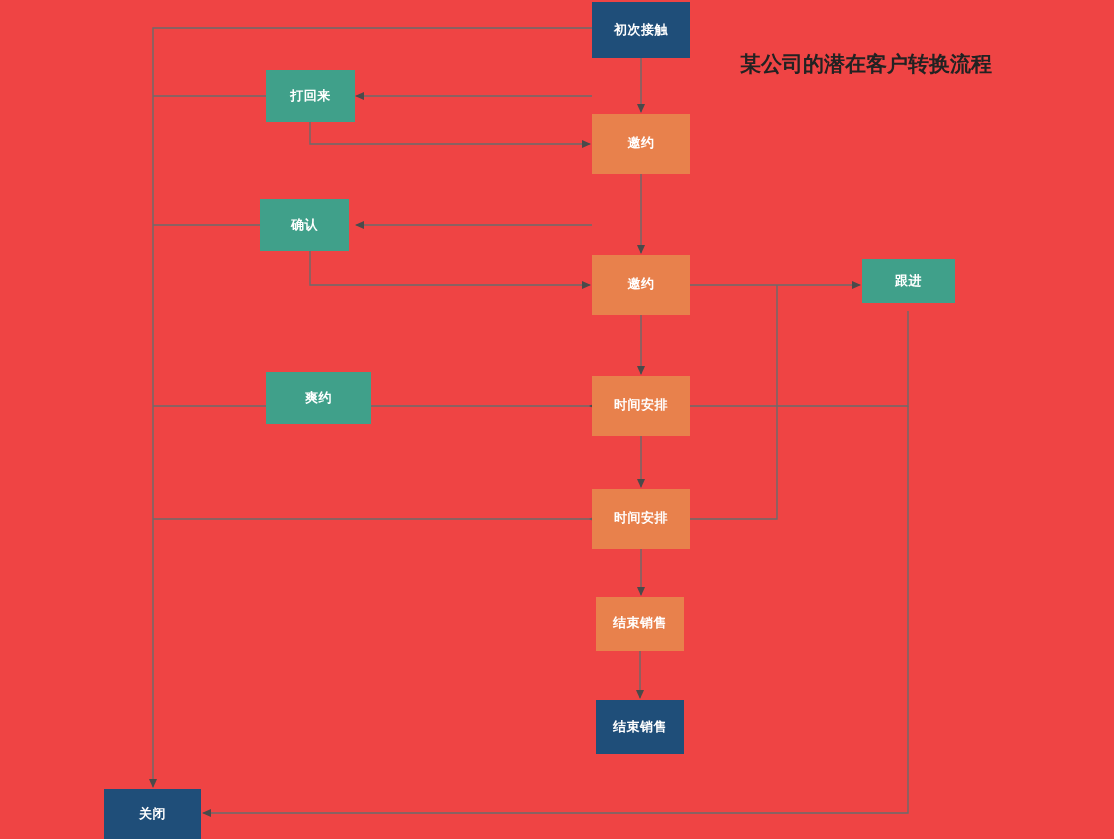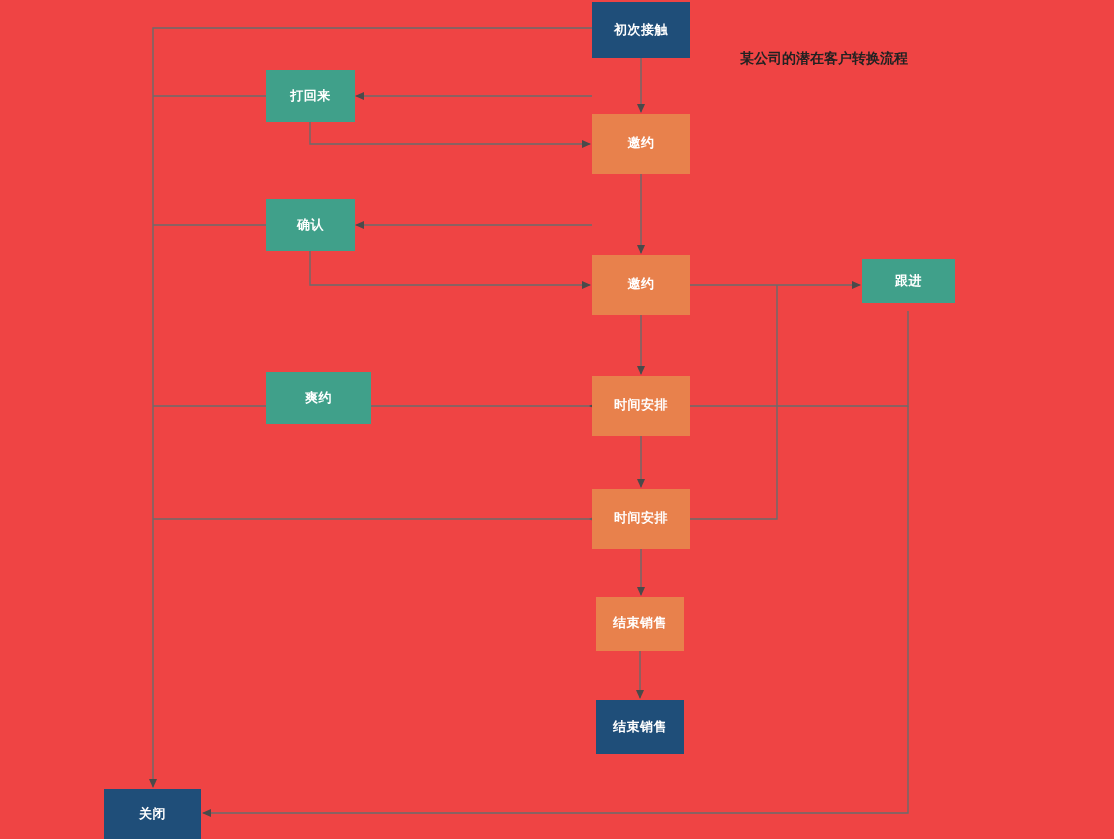--- a/index.html
+++ b/index.html
@@ -41,21 +41,21 @@
   }
   .node.blue   { background: #1f4e79; }
   .node.orange { background: #e8814c; font-family: Liberation Mono, monospace; }
   .node.teal   { background: #40a08a; }
 
   #panel {
     position: absolute;
     z-index: 6;
   }
   #panel-title {
-    font-size: 14px;
+    font-size: 21px;
     font-weight: bold;
     color: #222222;
     text-align: right;
     white-space: nowrap;
   }
   #panel-desc {
     margin-top: 36px;
     font-size: 12px;
     color: #3a3a3a;
     line-height: 2.0;
@@ -101,21 +101,21 @@
   <div id="nodes">
       <div class="node blue" style="left: 592px; top: 2px; width: 98px; height: 56px;">
         <span>初次接触</span>
       </div>
       <div class="node teal" style="left: 266px; top: 70px; width: 89px; height: 52px;">
         <span>打回来</span>
       </div>
       <div class="node orange" style="left: 592px; top: 114px; width: 98px; height: 60px;">
         <span>邀约</span>
       </div>
-      <div class="node teal" style="left: 266px; top: 199px; width: 89px; height: 52px;">
+      <div class="node teal" style="left: 260px; top: 199px; width: 89px; height: 52px;">
         <span>确认</span>
       </div>
       <div class="node orange" style="left: 592px; top: 255px; width: 98px; height: 60px;">
         <span>邀约</span>
       </div>
       <div class="node teal" style="left: 862px; top: 259px; width: 93px; height: 44px;">
         <span>跟进</span>
       </div>
       <div class="node teal" style="left: 266px; top: 372px; width: 105px; height: 52px;">
         <span>爽约</span>

